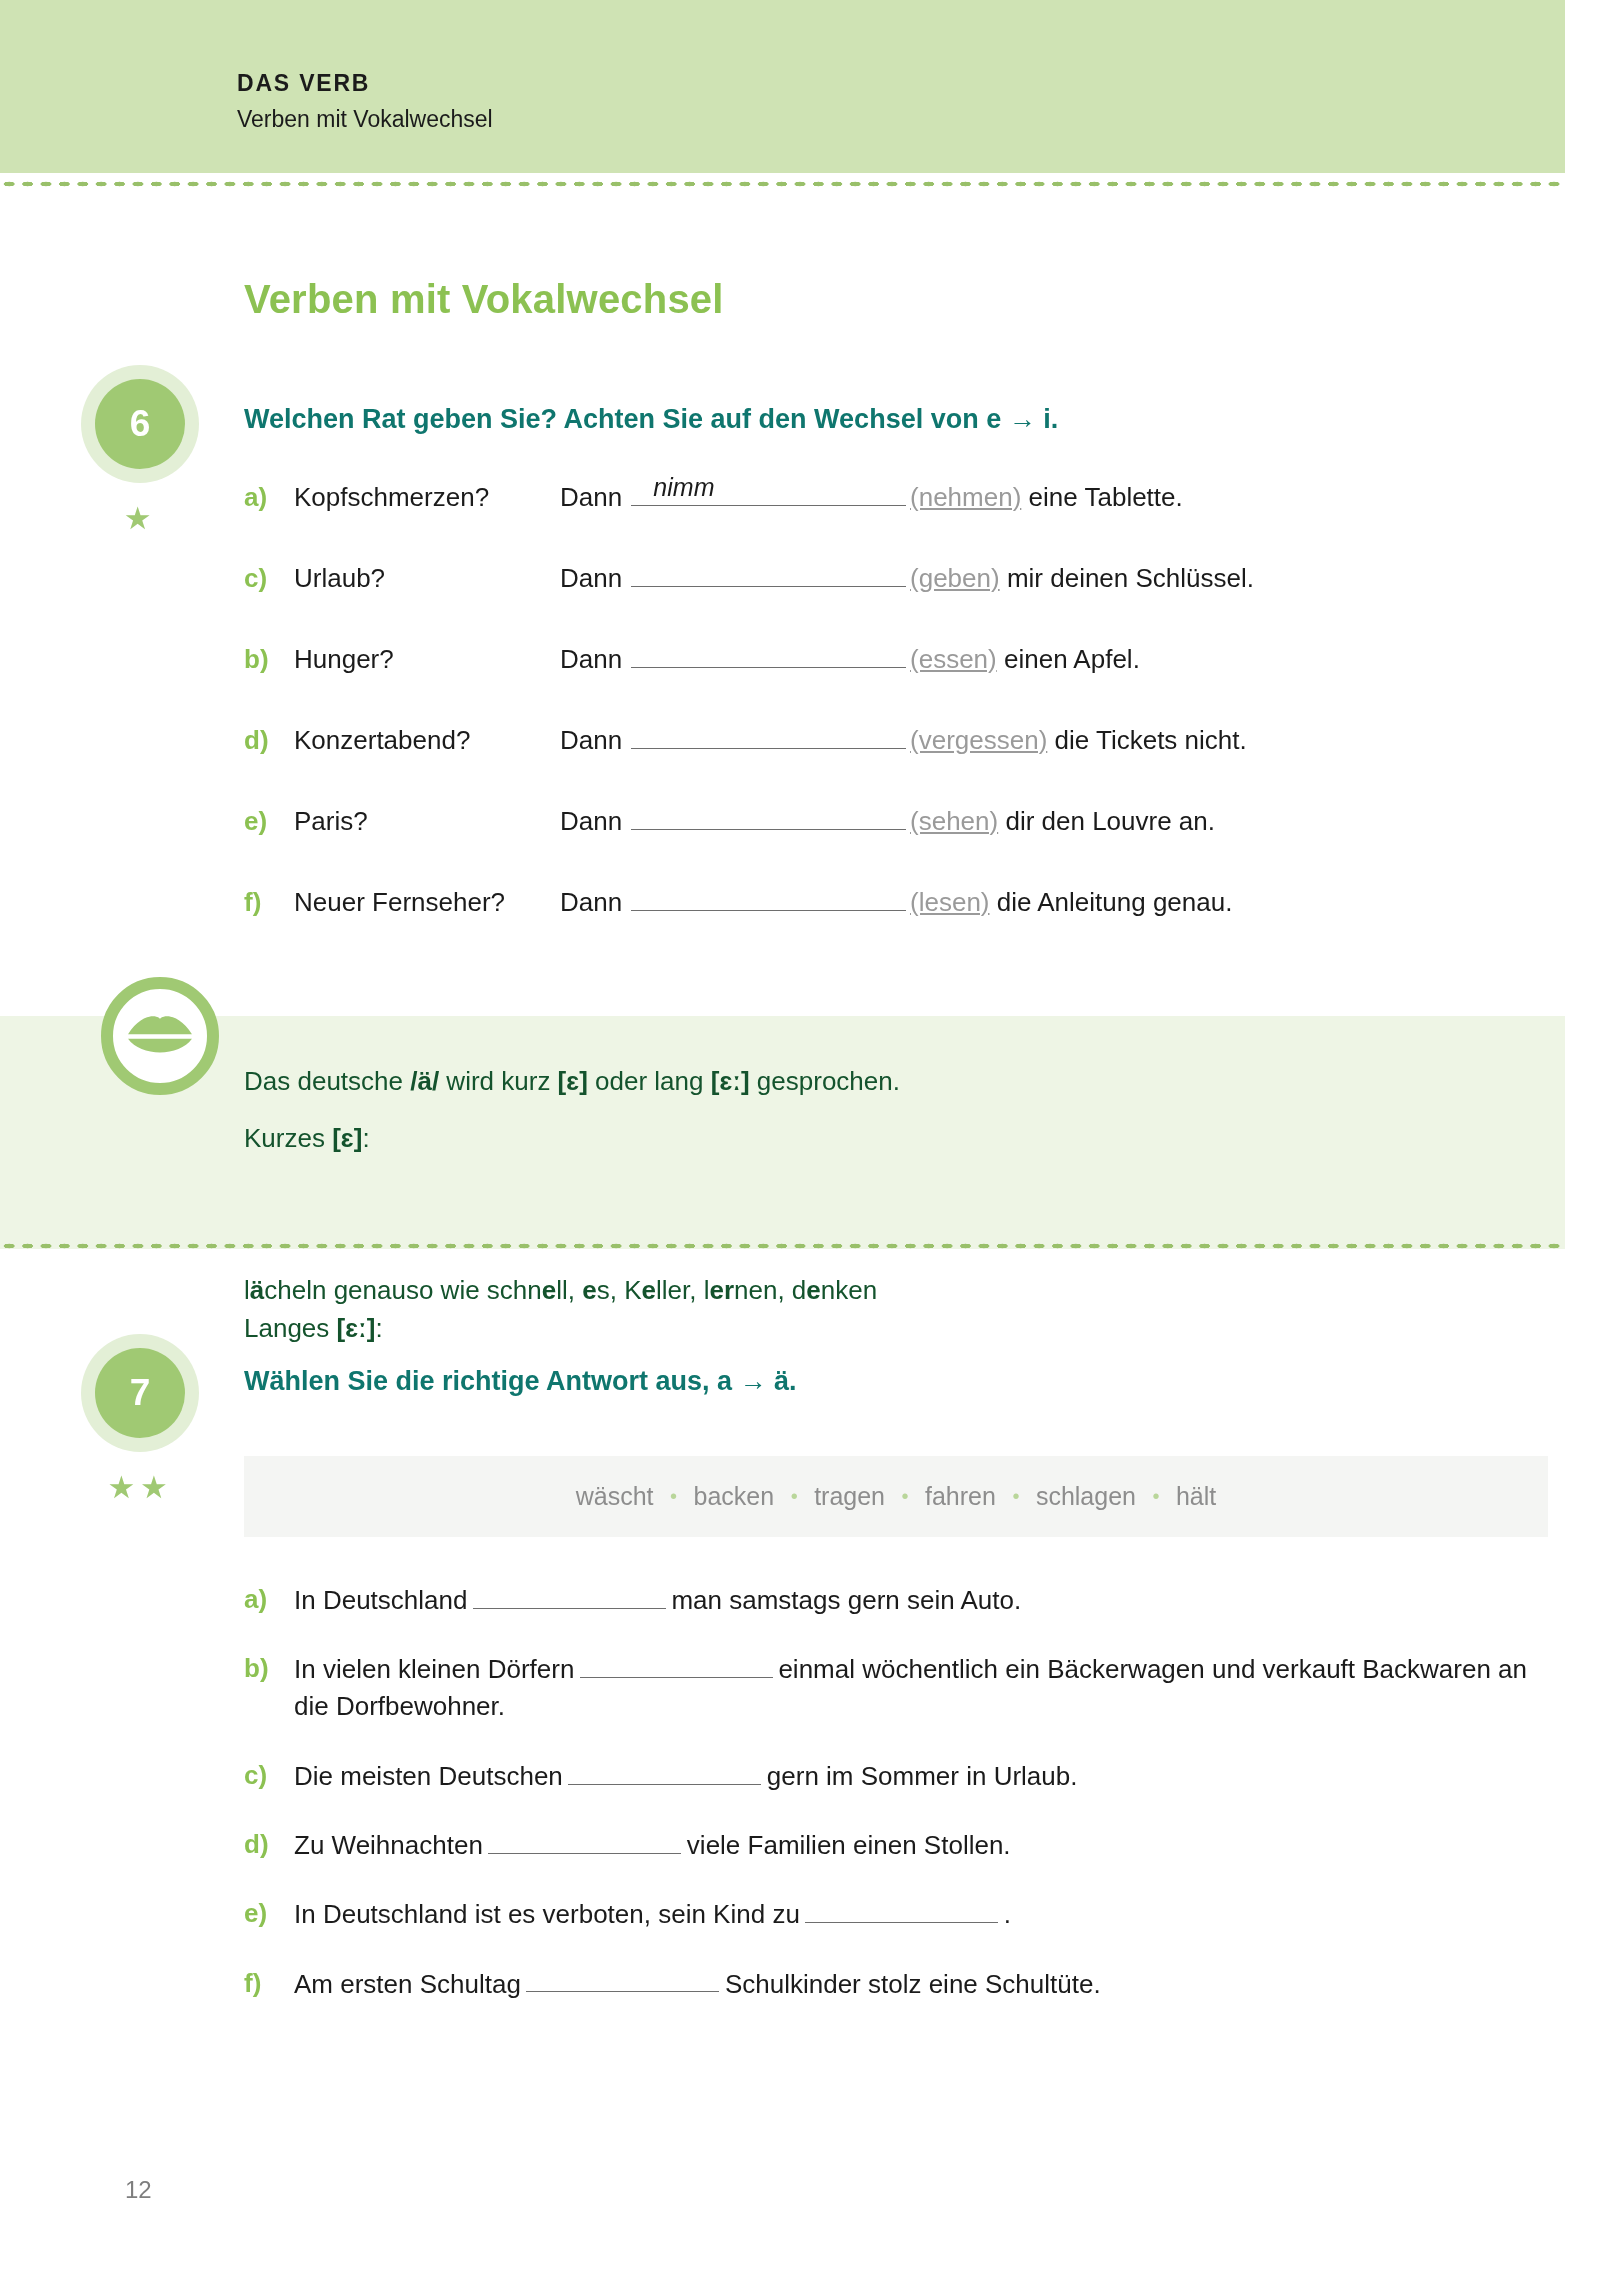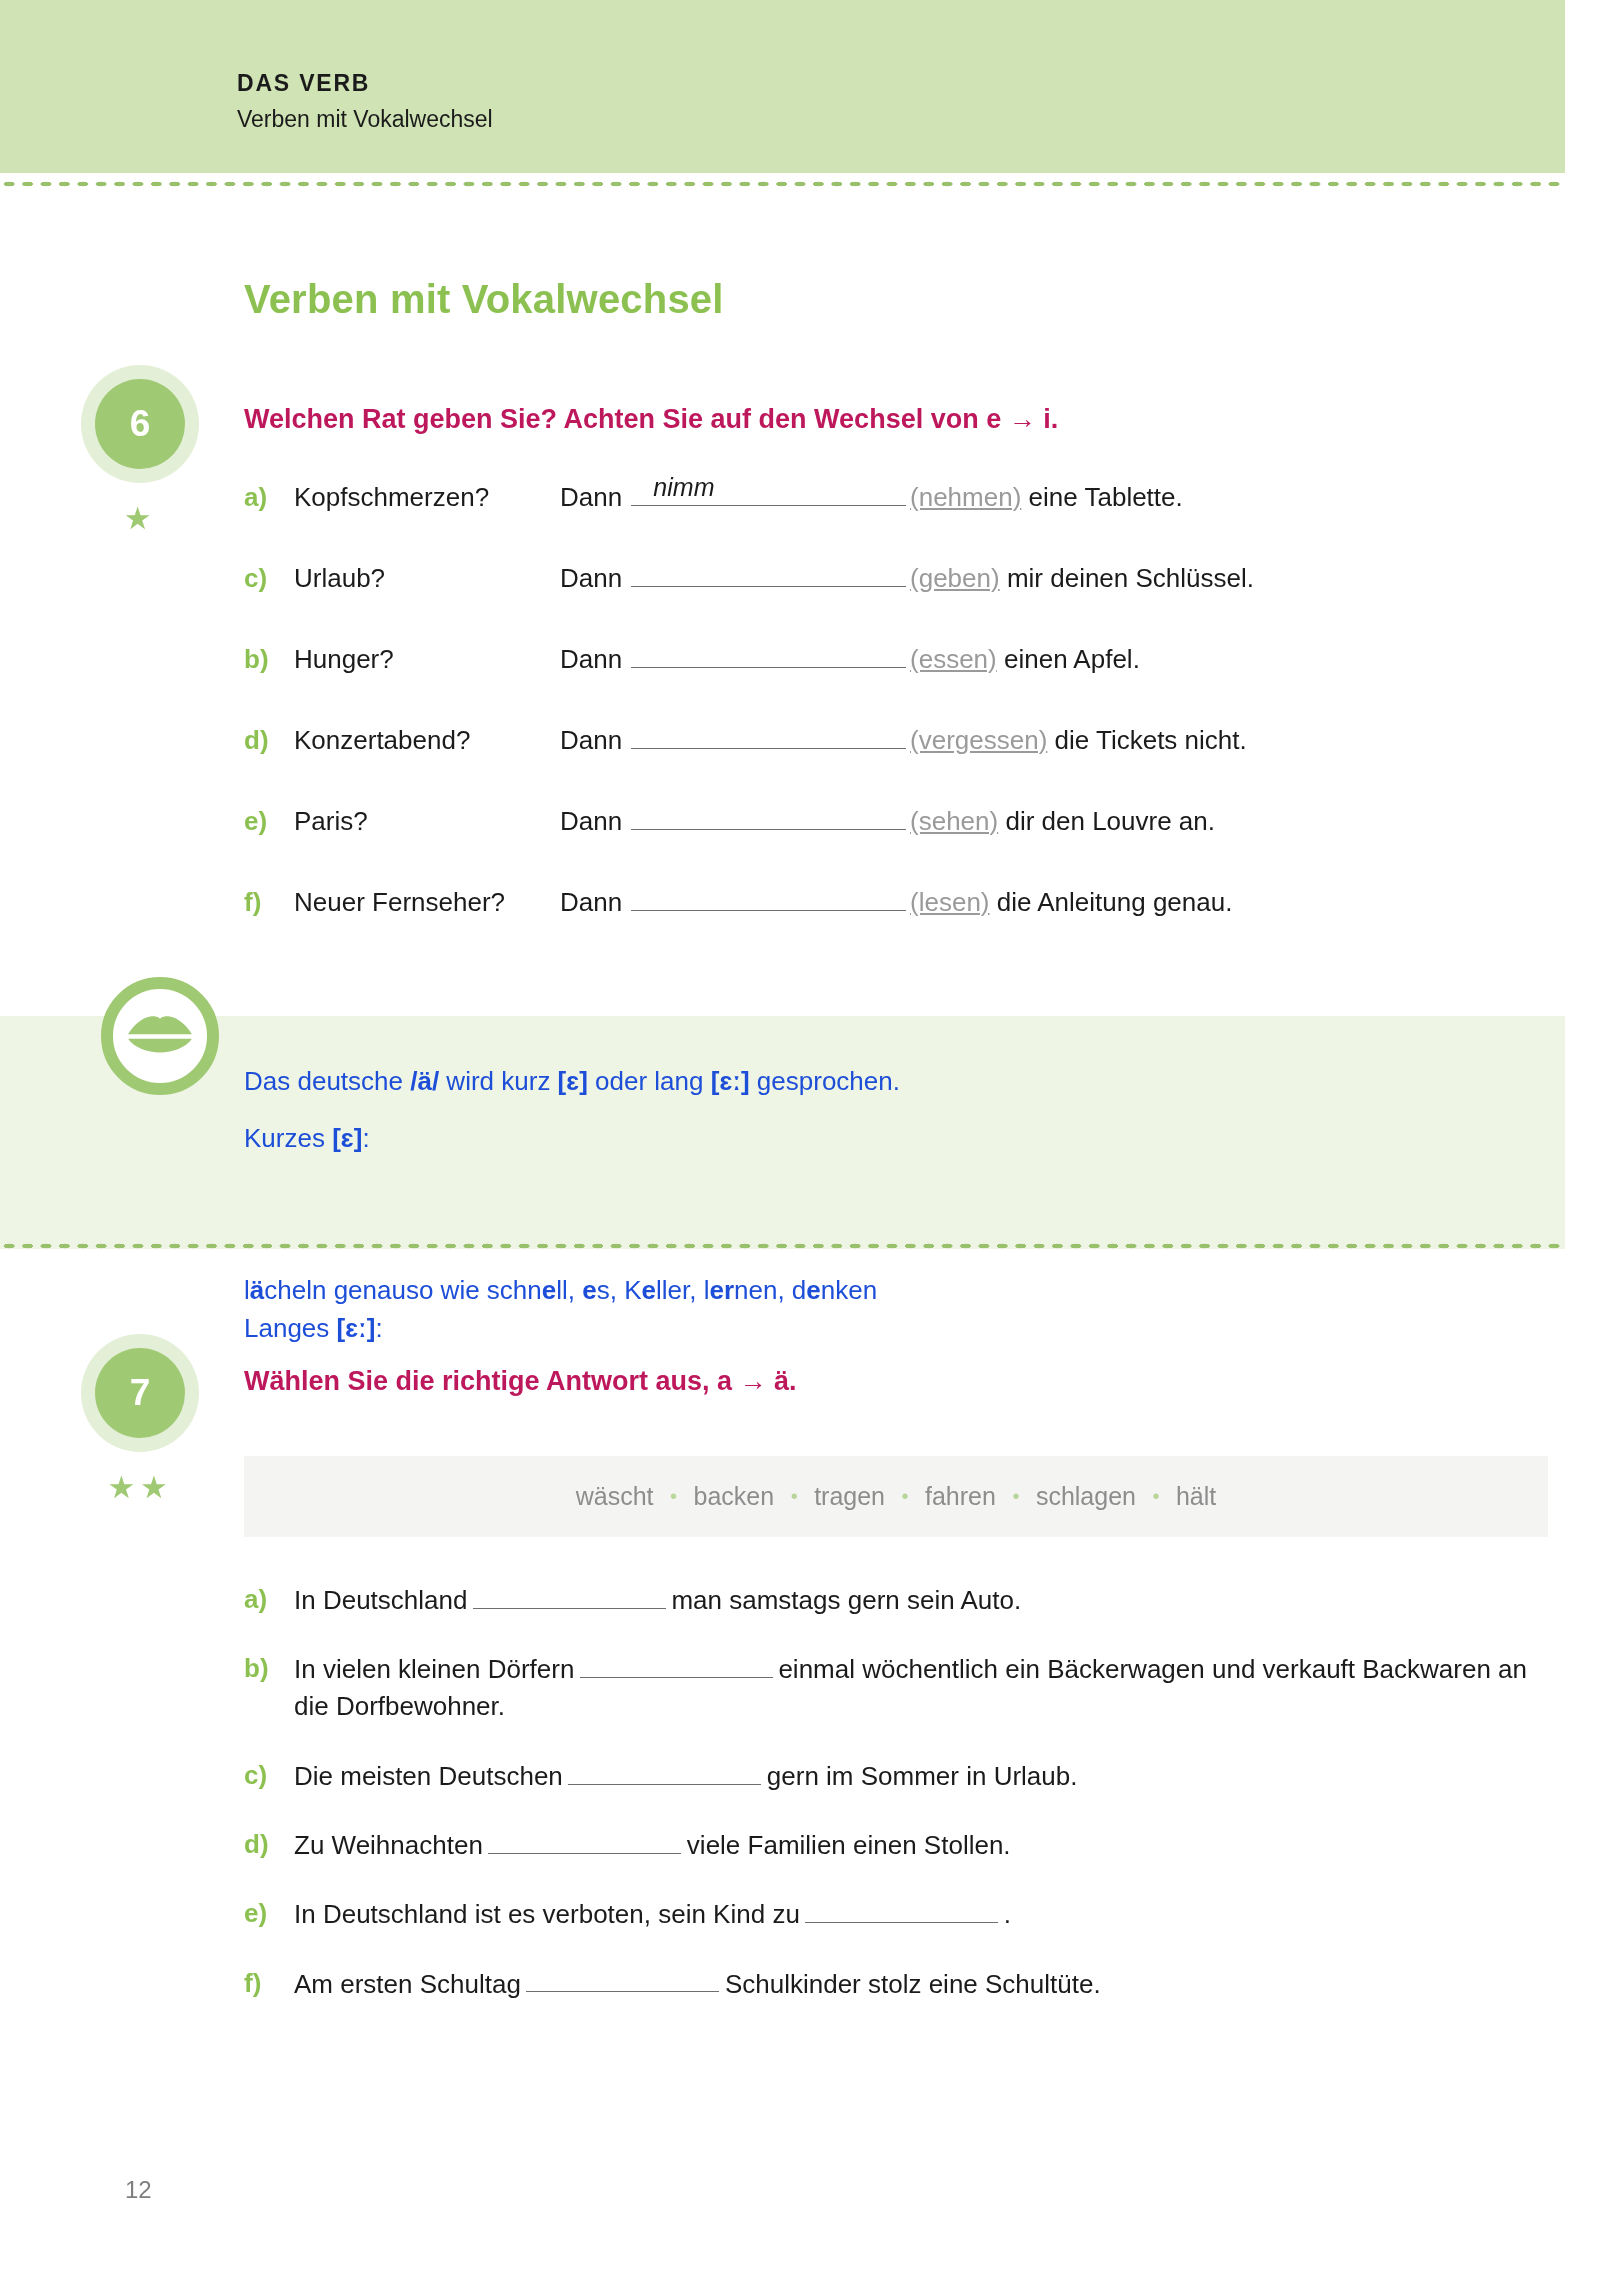--- a/index.html
+++ b/index.html
@@ -100,21 +100,21 @@
   }
 
   #ex6-marker { left: 81px; top: 365px; }
   #ex7-marker { left: 81px; top: 1334px; }
 
   
   .prompt {
     position: absolute;
     font-size: 27px;
     font-weight: bold;
-    color: #be185d;
+    color: #0f766e;
   }
   #ex6-prompt { left: 244px; top: 404px; }
   #ex7-prompt { left: 244px; top: 1366px; }
 
   
   #ex6-list {
     position: absolute;
     left: 244px;
     top: 478px;
     width: 1304px;
@@ -186,21 +186,21 @@
     border: 12px solid #a0c973;
     display: flex;
     align-items: center;
     justify-content: center;
   }
   .info-text {
     position: absolute;
     left: 244px;
     top: 50px;
     font-size: 26px;
-    color: #1d4ed8;
+    color: #14532d;
   }
   .info-line-1 { margin-bottom: 26px; }
   .info-row { display: flex; margin-bottom: 7.3px; flex-direction: column; }
   .info-key { width: 152px; flex: 0 0 152px; }
   .ipa { font-weight: bold; }
 
   
   .wordbank {
     position: absolute;
     left: 244px;

